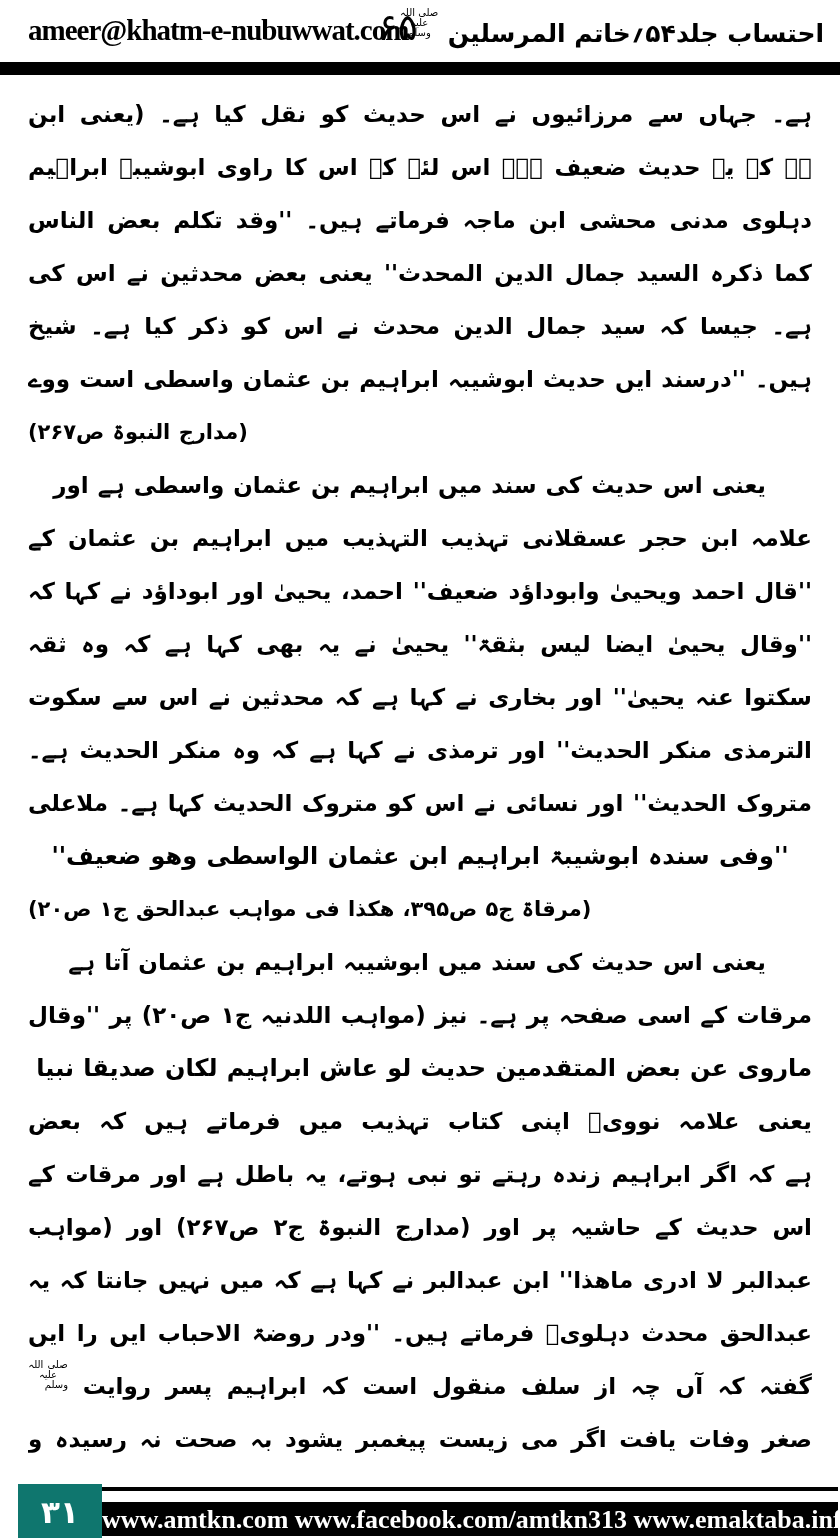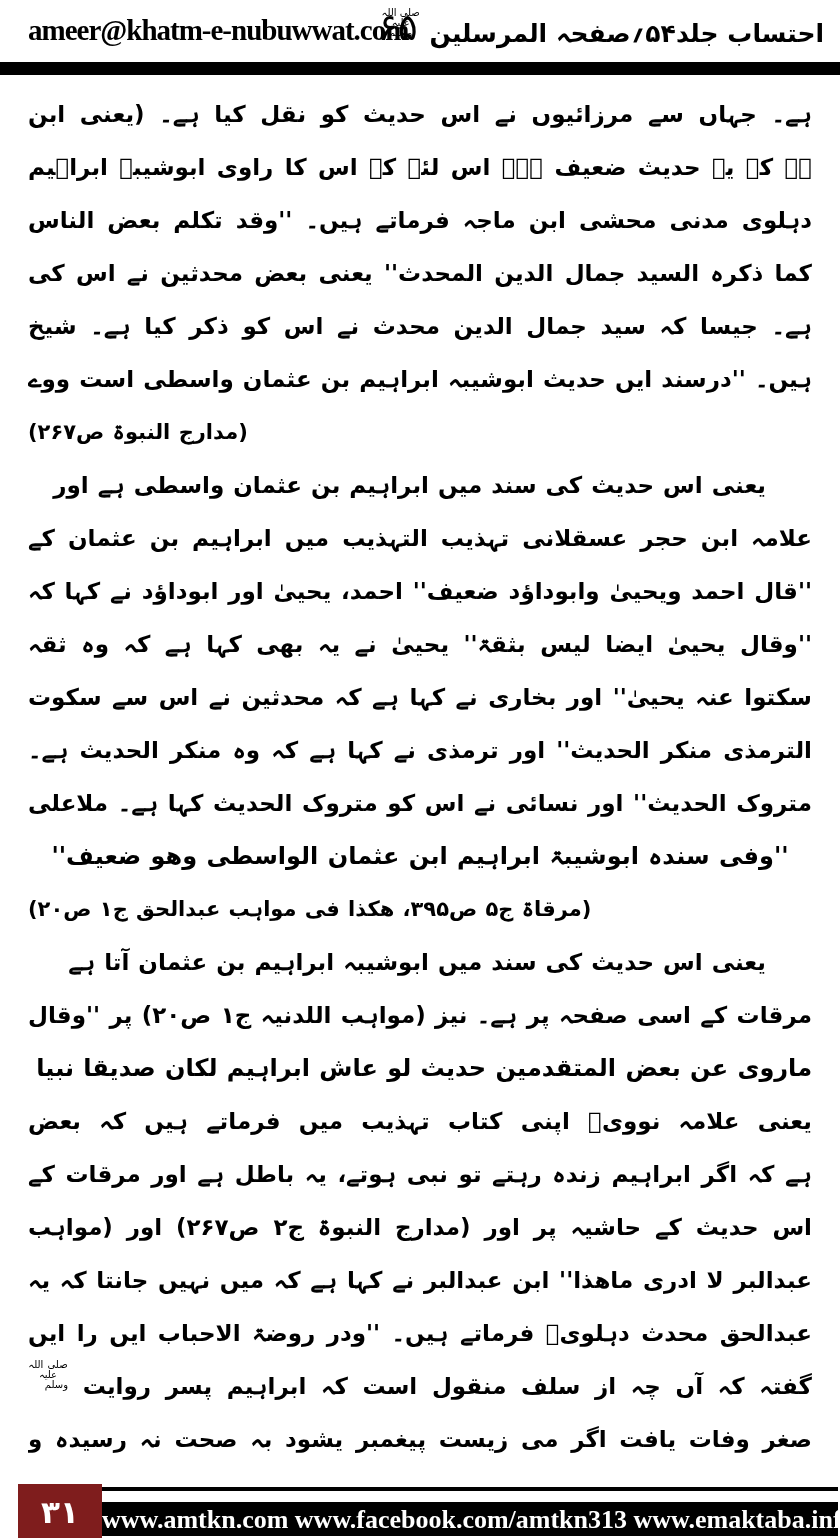--- a/index.html
+++ b/index.html
@@ -47,21 +47,21 @@
   .row.center {
     text-align:left; text-align-last:center; font-size:24px;
   }
   .row.rightalign {
     text-align:right; text-align-last:right; font-size:24px;
   }
 
   
   .footer-box {
     position:absolute; left:18px; top:1484px; width:84px; height:54px;
-    background:#7f1d1d; color:#fff; text-align:center;
+    background:#0f766e; color:#fff; text-align:center;
     font-size:31px; font-weight:bold; line-height:56px; direction:rtl;
   }
   .footer-dlines {
     position:absolute; left:102px; top:1487px; width:736px; height:13px;
     border-top:4px solid #000; border-bottom:4px solid #000;
   }
   .footer-bar {
     position:absolute; left:102px; top:1502px; width:736px; height:34px;
     background:#000; color:#fff; text-align:center;
     font-family:"Liberation Serif", serif; font-weight:bold;
@@ -70,21 +70,21 @@
 </style>
 </head>
 <body>
 
 <div class="page">
 
   <div class="header">
     <div class="email">ameer@khatm-e-nubuwwat.com</div>
     <div class="pagenum">۶۵</div>
     <div class="title">
-      <span>احتساب جلد۵۴؍صفحہ المرسلین</span>
+      <span>احتساب جلد۵۴؍خاتم المرسلین</span>
       <span class="salawat-stack">صلی اللہ علیہ وسلم</span>
     </div>
   </div>
   <div class="header-rule"></div>
 
   <div class="body">
     <div class="row">ہے۔ جہاں سے مرزائیوں نے اس حدیث کو نقل کیا ہے۔ (یعنی ابن ماجہ) اس کے حاشیہ پر ہی لکھا</div>
     <div class="row">ہے کہ یہ حدیث ضعیف ہے۔ اس لئے کہ اس کا راوی ابوشیبہ ابراہیم بن عثمان ہے۔ شیخ عبدالغنیؒ</div>
     <div class="row">دہلوی مدنی محشی ابن ماجہ فرماتے ہیں۔ ''وقد تکلم بعض الناس فی صحۃ ھذا لحدیث</div>
     <div class="row">کما ذکرہ السید جمال الدین المحدث'' یعنی بعض محدثین نے اس کی صحت میں کلام کیا</div>

